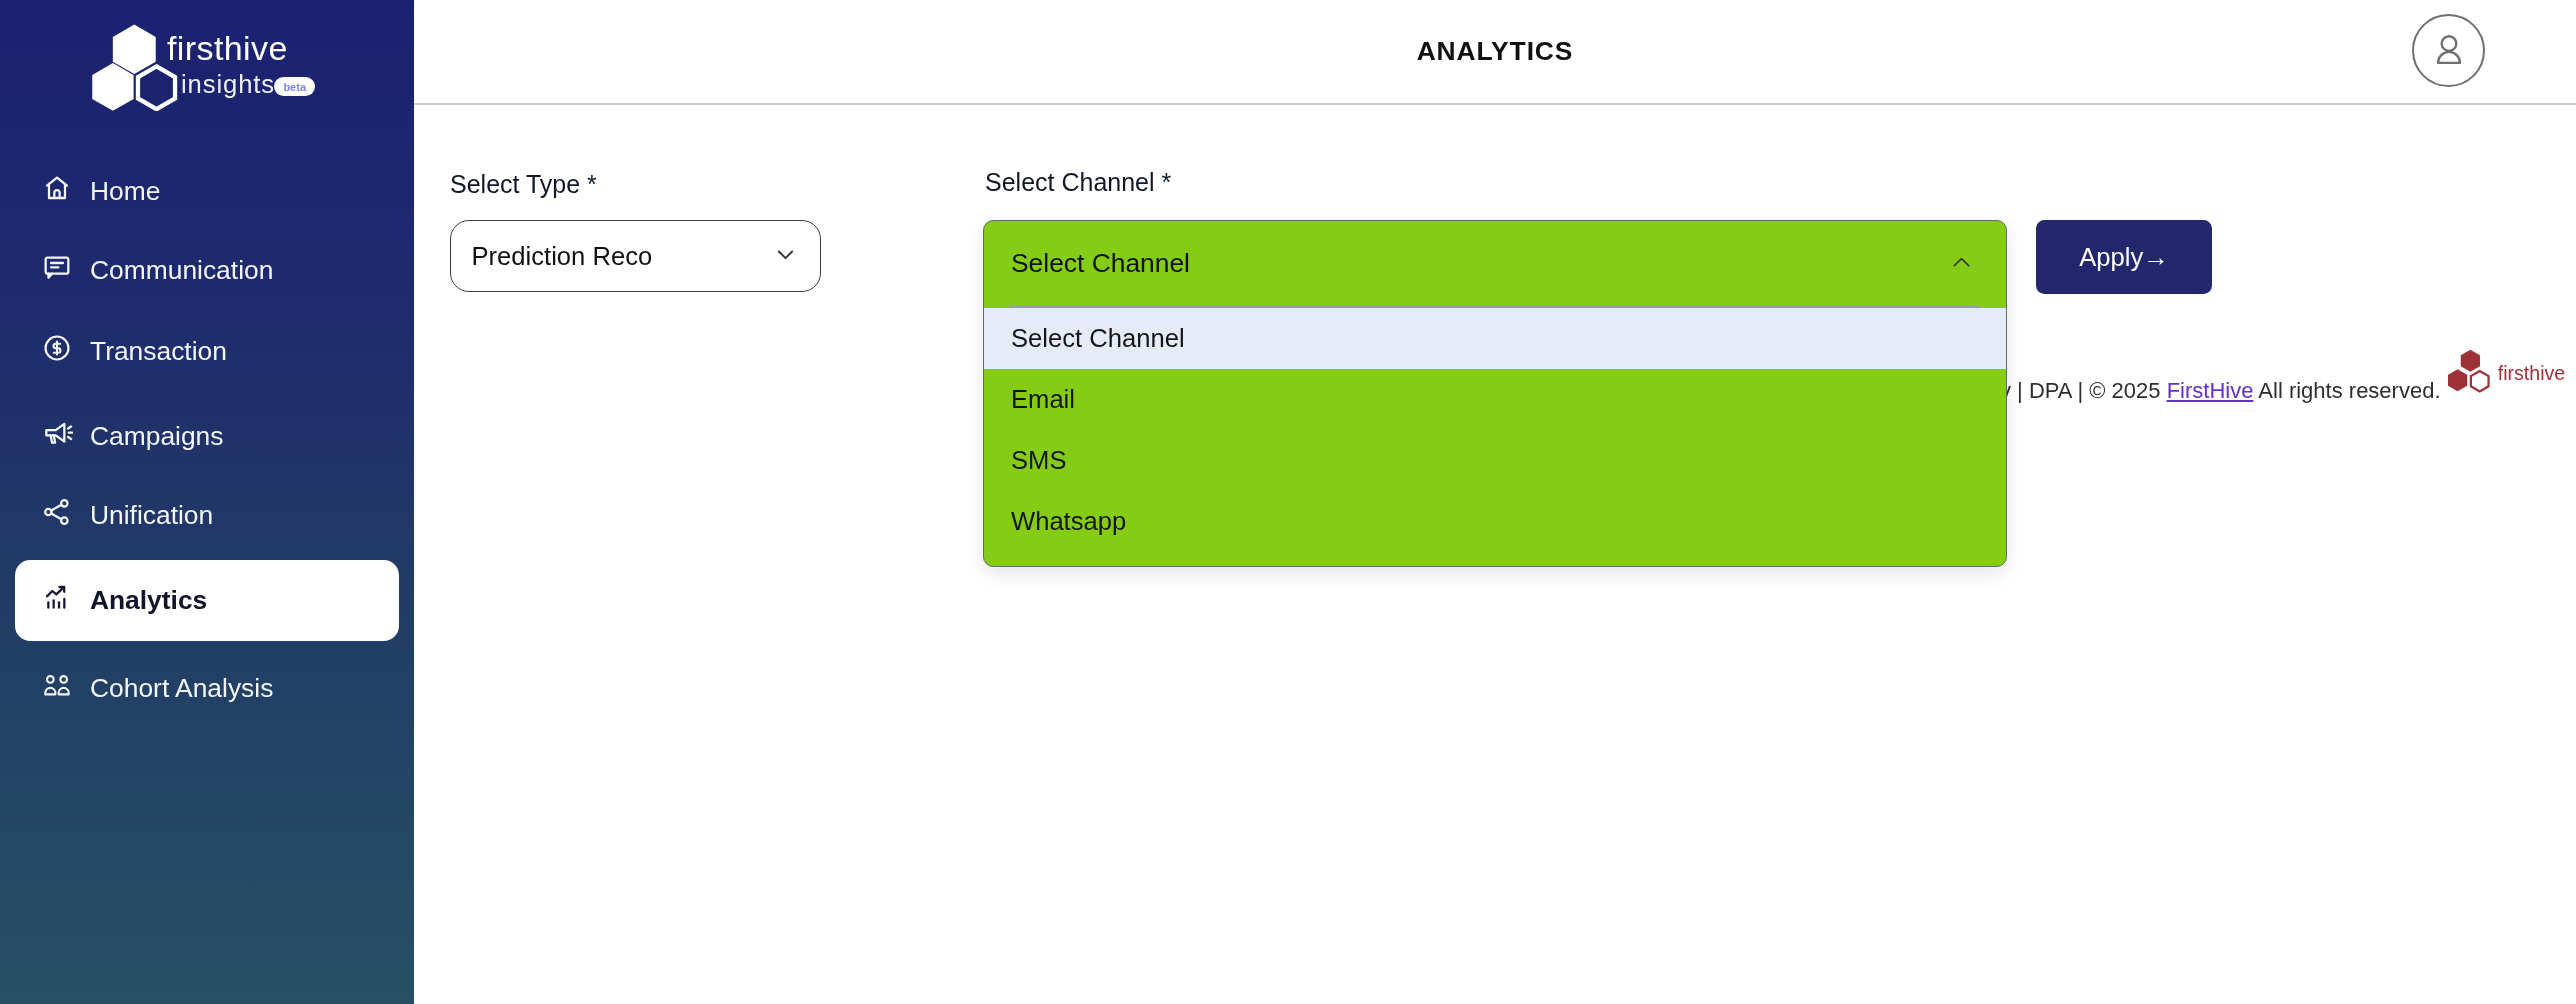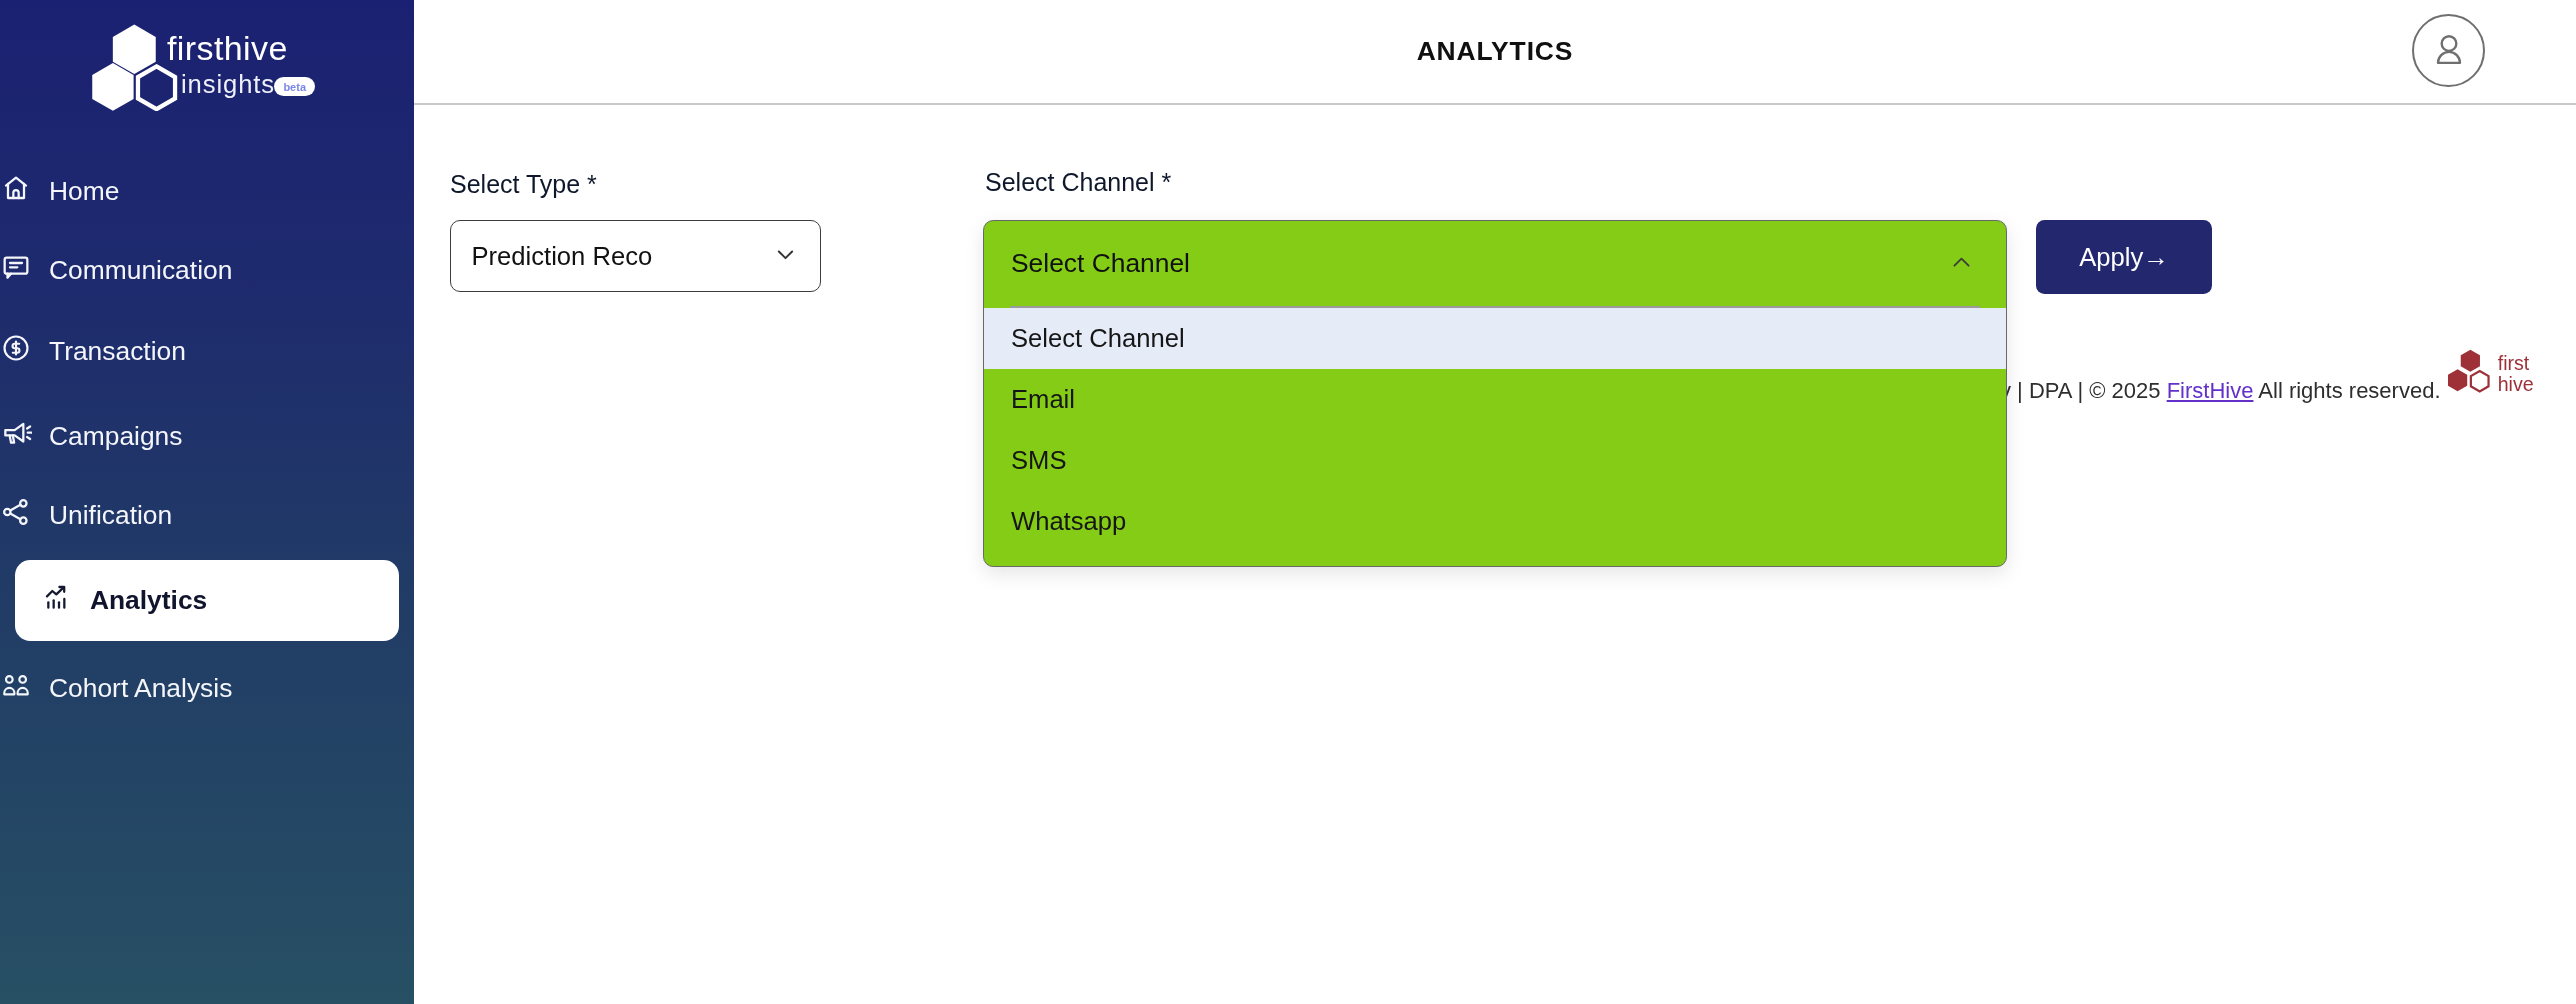--- a/index.html
+++ b/index.html
@@ -33,21 +33,21 @@
   .beta-badge {
     position: absolute; left: 274px; top: 77px;
     height: 19px; padding: 0 9.4px;
     background: #ffffff; border-radius: 10.2px;
     color: #7b87e6; font-size: 11px; font-weight: 600;
     display: flex; align-items: center;
   }
   .nav-item {
     position: absolute; left: 0; width: 414px; height: 61px;
     display: flex; align-items: center;
-    box-sizing: border-box; gap: 17px;
+    padding-left: 41px; box-sizing: border-box; gap: 17px;
     color: #f4f6fb; font-size: 26.4px; font-weight: 500;
     cursor: pointer;
   }
   .nav-item svg { flex: 0 0 auto; }
   .nav-item.active {
     left: 15.3px; width: 384px; height: 81px;
     background: #ffffff; border-radius: 15.3px;
     padding-left: 25.6px;
     color: #10142c; font-weight: 600;
   }
@@ -76,39 +76,39 @@
   .field-label {
     position: absolute;
     color: #0f172a; font-size: 25px; font-weight: 400;
   }
   .label-type { left: 450px; top: 170px; }
   .label-channel { left: 985px; top: 168px; }
 
   .type-box {
     position: absolute; left: 450px; top: 220px;
     width: 371px; height: 72px;
-    border: 1.7px solid #3d3d3d; border-radius: 10px;
+    border: 1.7px solid #3d3d3d; border-radius: 19px;
     box-sizing: border-box; background: #ffffff;
     display: flex; align-items: center; justify-content: space-between;
     padding: 0 20.5px; cursor: pointer;
   }
   .type-box .value { color: #111111; font-size: 25.6px; }
 
   .footer-bar {
     position: absolute; left: 2000px; top: 378px;
     font-size: 22px; color: #2e2e2e; white-space: nowrap;
     z-index: 1;
   }
   .footer-bar a { color: #6331c9; text-decoration: underline; cursor: pointer; }
   .footer-logo {
     position: absolute; left: 2443px; top: 348px;
     display: flex; align-items: center; gap: 1.7px; z-index: 1;
   }
   .footer-logo-text {
-    display: flex; flex-direction: column;
+    display: flex; flex-direction: row;
     color: #9e3038; font-size: 19.6px; line-height: 20.5px; font-weight: 500;
   }
 
   .channel-panel {
     position: absolute; left: 983px; top: 220px;
     width: 1024px; height: 347px;
     background: #84cc16;
     border: 1.7px solid #686868; border-radius: 10.2px;
     box-sizing: border-box;
     box-shadow: 0 6.8px 19px rgba(0,0,0,0.10);

